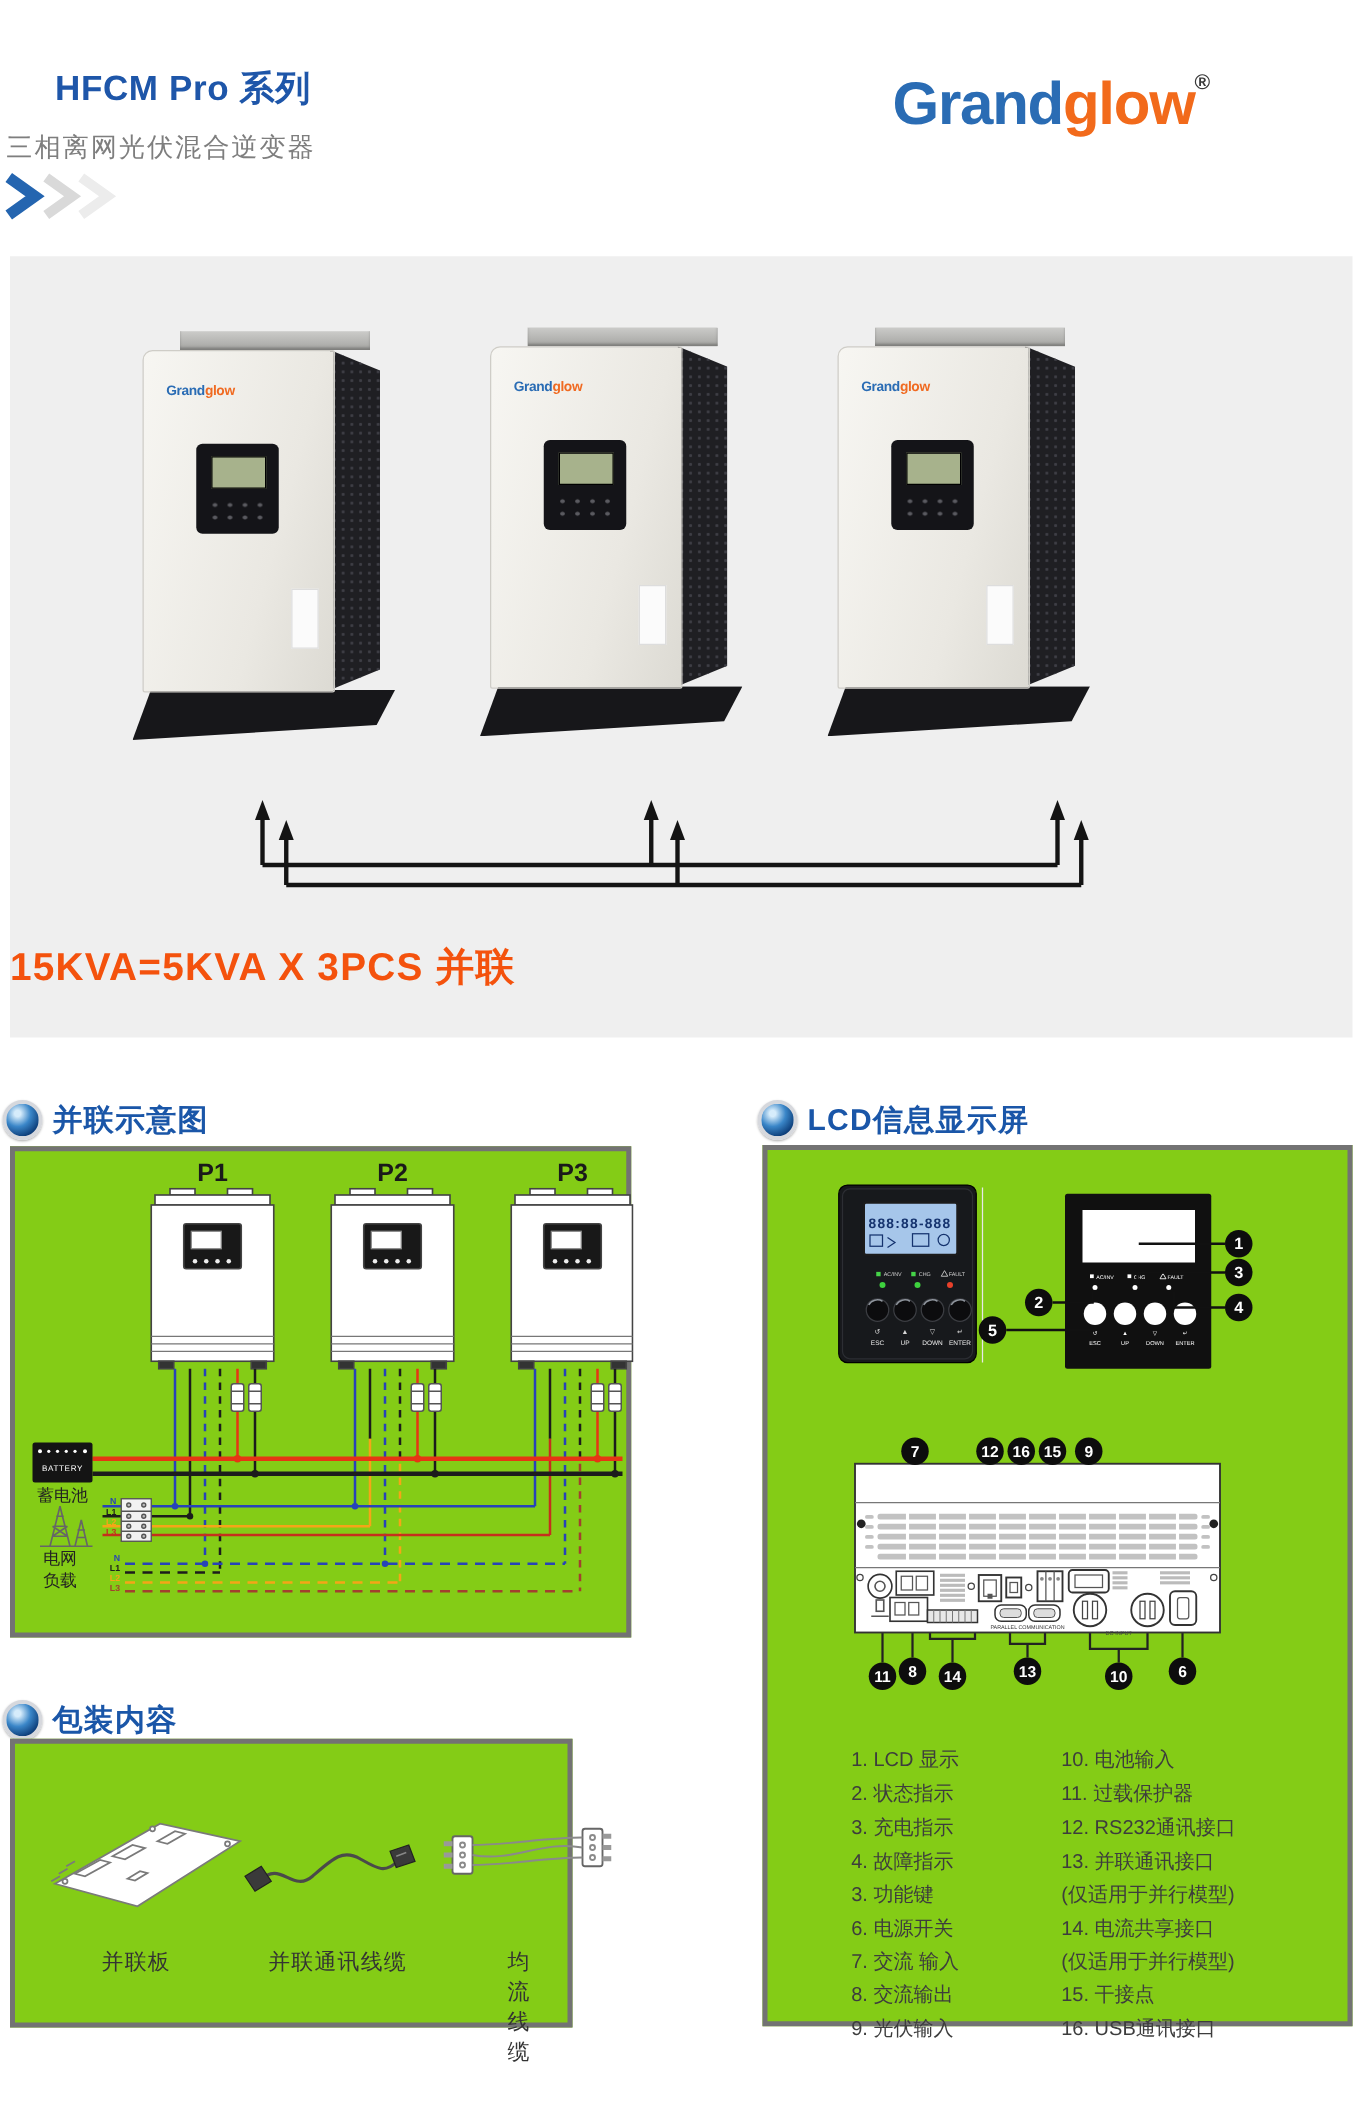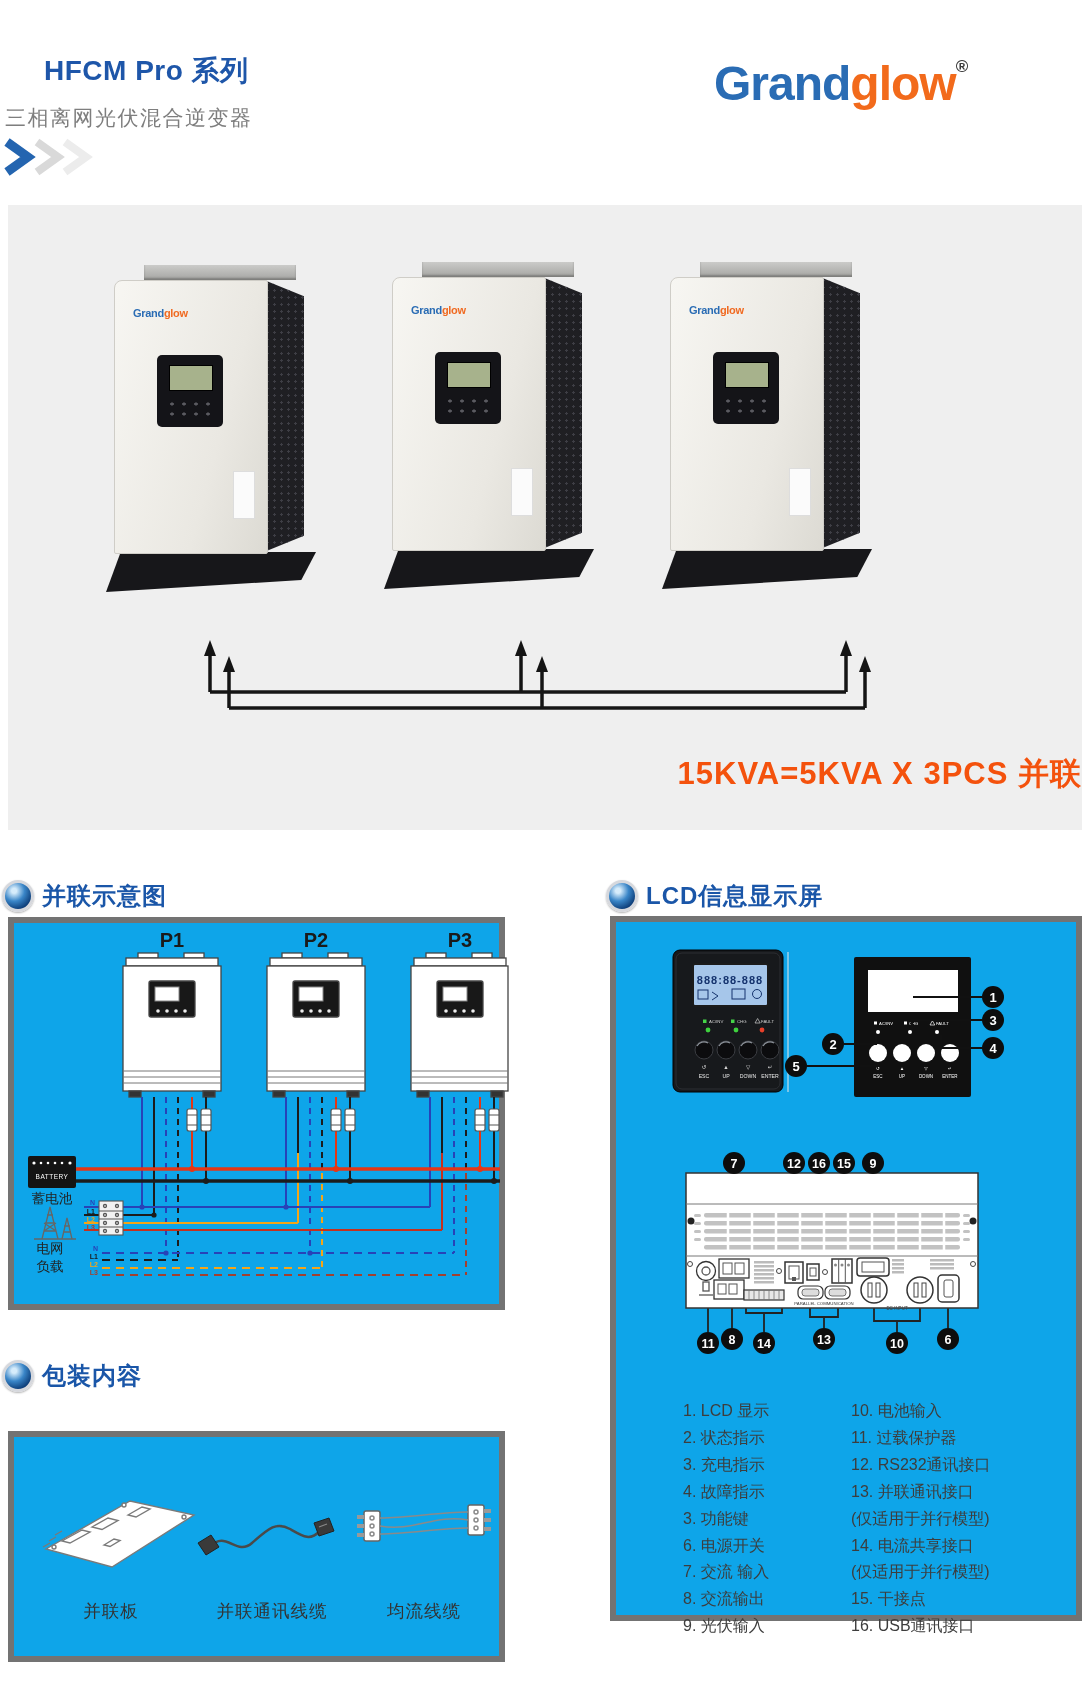--- a/index.html
+++ b/index.html
@@ -25,33 +25,33 @@
             border:1px solid #cfcdc7;border-radius:8px 2px 2px 2px;}
   .inv-brand{position:absolute;left:18px;top:26px;font-size:11px;font-weight:bold;letter-spacing:-0.3px;}
   .inv-brand .b1{color:#2a6cb4;} .inv-brand .b2{color:#f06a21;}
   .inv-screen{position:absolute;left:42px;top:74px;width:66px;height:72px;background:#141418;border-radius:5px;}
   .inv-lcd{position:absolute;left:12px;top:10px;width:42px;height:24px;background:#a7b28c;border:1px solid #000;}
   .inv-keys{position:absolute;left:9px;bottom:8px;width:50px;height:20px;
             background-image:radial-gradient(#5a5a60 1.5px,transparent 2.2px);background-size:12px 10px;}
   .inv-sticker{position:absolute;right:12px;bottom:34px;width:20px;height:46px;background:#fbfbfb;border:1px solid #ddd;}
   .inv-base{position:absolute;left:0;top:287px;width:210px;height:40px;background:#17171a;clip-path:polygon(0 100%,7% 0,100% 0,93% 70%);}
   .arrows{position:absolute;left:0;top:425px;}
-  .hero-cap{position:absolute;left:0;top:548px;width:100%;text-align:right;
+  .hero-cap{position:absolute;left:0;top:548px;width:100%;text-align:left;
             font-size:31px;font-weight:bold;color:#f4520d;letter-spacing:1px;}
 
   
   .sec{position:absolute;display:flex;align-items:center;gap:8px;margin-top:12px;}
   .orb{width:26px;height:26px;border-radius:50%;border:3px solid #d6d8dd;box-shadow:0 1px 2px rgba(0,0,0,.3);
        background:radial-gradient(circle at 35% 30%, #d6ecfb 0 10%, #3a86c8 42%, #0b3a75 78%, #061f45 100%);}
   .sec-t{font-size:24px;font-weight:bold;color:#1a56a8;letter-spacing:1px;}
 
   
-  .box{position:absolute;background:#0ea5e9;border:6px solid #737373;box-sizing:border-box;}
+  .box{position:absolute;background:#84cc16;border:4px solid #737373;box-sizing:border-box;}
   .box-diagram{left:8px;top:917px;width:497px;height:393px;}
-  .box-package{left:8px;top:1431px;width:497px;height:231px;}
+  .box-package{left:8px;top:1391px;width:450px;height:231px;}
   .box-lcd{left:610px;top:916px;width:472px;height:705px;}
 
   .pkg-label{position:absolute;top:162px;transform:translateX(-50%);font-size:17.5px;color:#333;letter-spacing:1px;}
 
   .legend{position:absolute;left:0;top:448px;width:100%;}
   .leg-col{position:absolute;top:16px;font-size:16px;color:#3d3d3d;line-height:26.9px;white-space:nowrap;margin-top:12px;}
   .leg-l{left:67px;} .leg-r{left:235px;}
 
   .seg{letter-spacing:1px;}
 </style>

